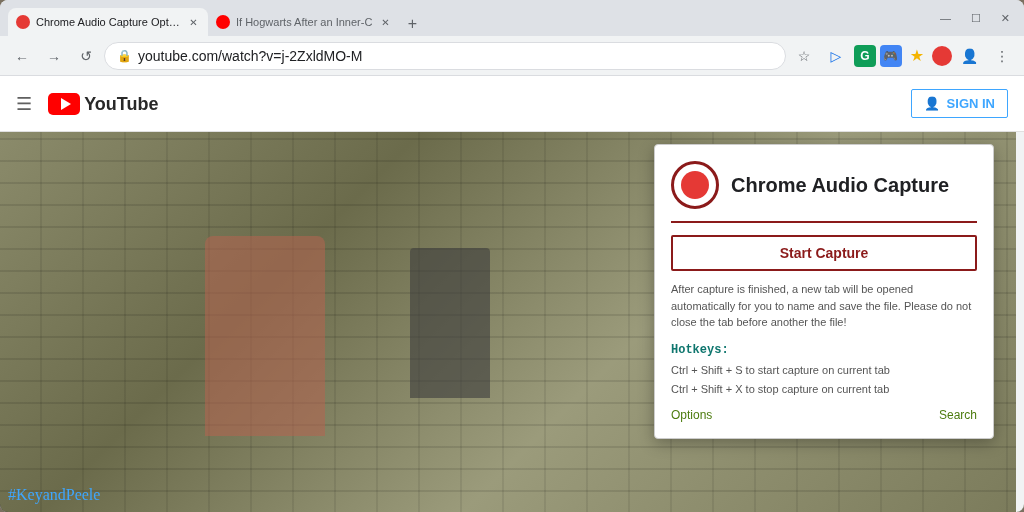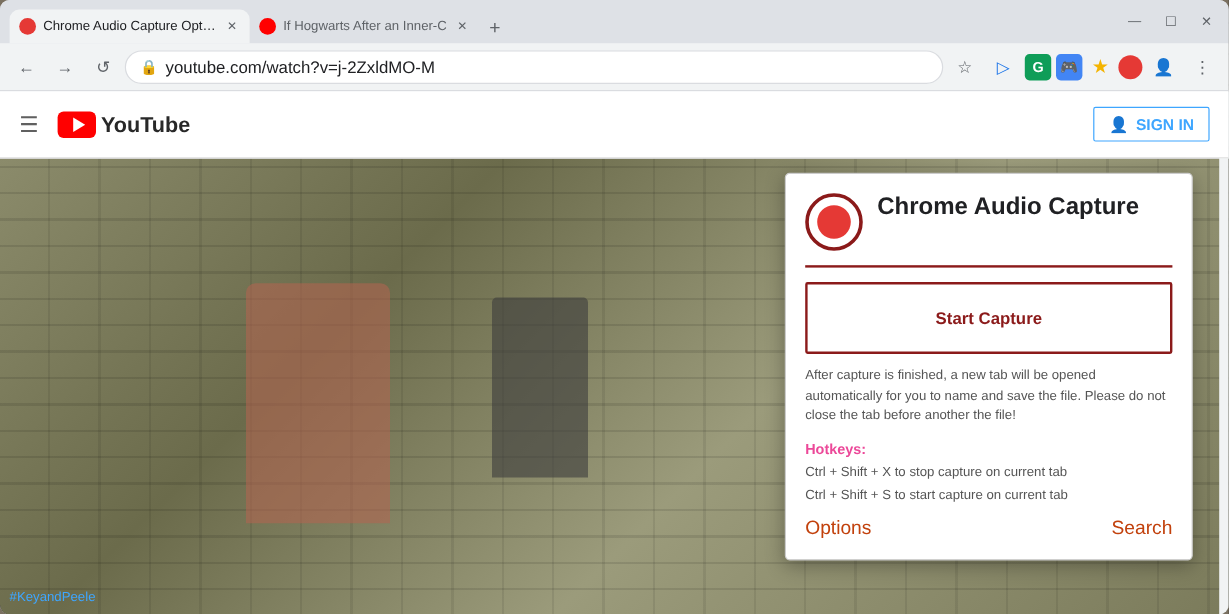--- a/index.html
+++ b/index.html
@@ -349,40 +349,41 @@
       height: 150px;
       background: rgba(60, 60, 60, 0.6);
       border-radius: 4px 4px 0 0;
     }
 
     .video-hashtag {
       position: absolute;
       bottom: 8px;
       left: 8px;
       color: #3ea6ff;
-      font-size: 11px;
+      font-size: 16px;
+      font-family: Liberation Serif, serif;
     }
 
     
     .extension-popup {
       position: absolute;
       top: 68px;
       right: 30px;
       width: 340px;
       background: white;
       border: 1px solid #ccc;
       border-radius: 4px;
       box-shadow: 0 4px 16px rgba(0,0,0,0.3);
       z-index: 100;
       padding: 16px;
     }
 
     .popup-header {
       display: flex;
-      align-items: flex-start;
+      align-items: center;
       gap: 12px;
       padding-bottom: 12px;
       border-bottom: 2px solid #8B1A1A;
       margin-bottom: 12px;
     }
 
     .popup-icon {
       width: 48px;
       height: 48px;
       border: 3px solid #8B1A1A;
@@ -401,21 +402,21 @@
     }
 
     .popup-title {
       font-size: 20px;
       font-weight: bold;
       color: #202124;
     }
 
     .start-capture-btn {
       width: 100%;
-      padding: 20px;
+      padding: 8px;
       border: 2px solid #8B1A1A;
       background: white;
       color: #8B1A1A;
       font-size: 14px;
       font-weight: bold;
       border-radius: 2px;
       cursor: pointer;
       margin-bottom: 10px;
     }
 
@@ -426,22 +427,23 @@
       margin-bottom: 12px;
     }
 
     .hotkeys-section {
       margin-bottom: 8px;
     }
 
     .hotkeys-title {
       font-size: 12px;
       font-weight: bold;
-      color: #ec4899;
+      color: #0f766e;
       margin-bottom: 4px;
+      font-family: Liberation Mono, monospace;
     }
 
     .hotkeys-list {
       font-size: 11px;
       color: #555;
       line-height: 1.8;
     }
 
     .popup-note {
       font-size: 11px;
@@ -451,22 +453,22 @@
       margin-bottom: 10px;
     }
 
     .popup-footer {
       display: flex;
       justify-content: space-between;
       align-items: center;
     }
 
     .popup-link {
-      font-size: 16px;
-      color: #c2410c;
+      font-size: 12px;
+      color: #4d7c0f;
       text-decoration: none;
       cursor: pointer;
     }
 
     
     .scrollbar {
       position: absolute;
       right: 0;
       top: 0;
       bottom: 0;
@@ -600,22 +602,22 @@
         <span class="popup-title">Chrome Audio Capture</span>
       </div>
 
       <button class="start-capture-btn">Start Capture</button>
 
       <p class="popup-description">After capture is finished, a new tab will be opened automatically for you to name and save the file. Please do not close the tab before another the file!</p>
 
       <div class="hotkeys-section">
         <div class="hotkeys-title">Hotkeys:</div>
         <div class="hotkeys-list">
+          <div>Ctrl + Shift + S to start capture on current tab</div>
           <div>Ctrl + Shift + X to stop capture on current tab</div>
-          <div>Ctrl + Shift + S to start capture on current tab</div>
         </div>
       </div>
 
 
       <div class="popup-footer">
         <a class="popup-link" href="#">Options</a>
         <a class="popup-link" href="#">Search</a>
       </div>
     </div>
 

